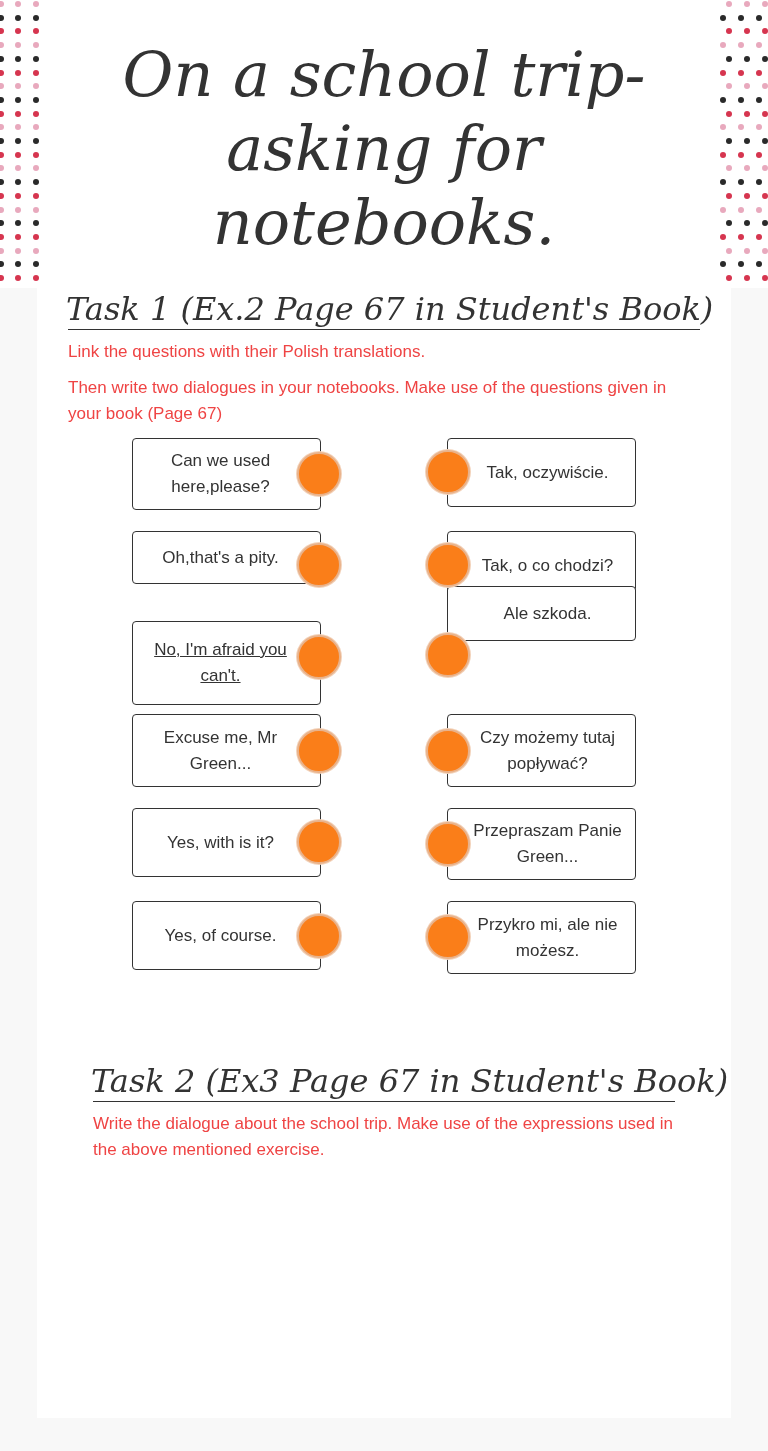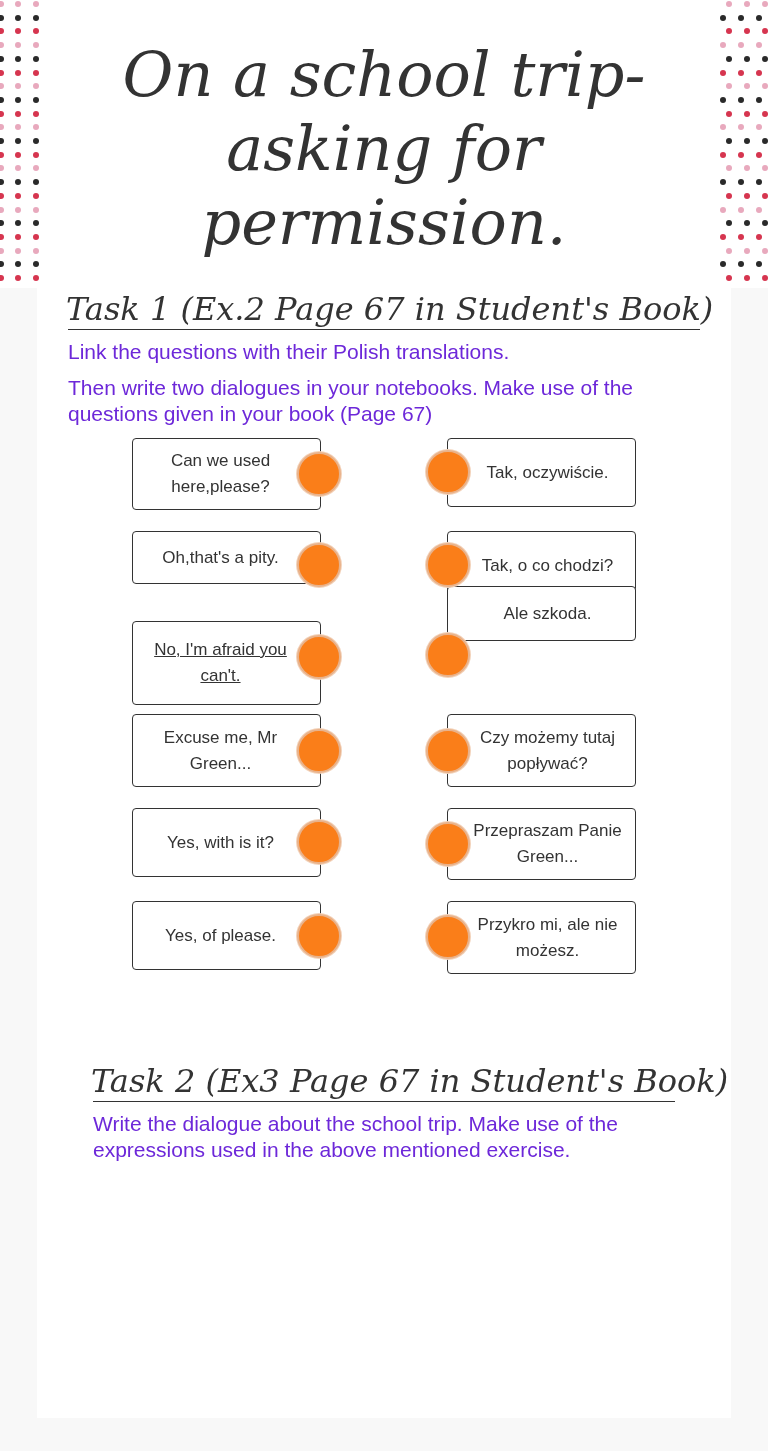--- a/index.html
+++ b/index.html
@@ -25,21 +25,21 @@
   .title {
     position: absolute; left: 100px; top: 38px; width: 568px; text-align: center;
     font-family: "DejaVu Serif", serif; font-style: italic; font-size: 62px; line-height: 74px;
     color: #333; letter-spacing: 0px;
   }
 
   .task-heading {
     position: absolute; font-family: "DejaVu Serif", serif; font-style: italic; font-size: 32px; color: #333;
   }
   .rule { position: absolute; height: 1px; background: #333; }
-  .para { position: absolute; font-size: 21px; line-height: 26px; color: #6d28d9; }
+  .para { position: absolute; font-size: 17px; line-height: 26px; color: #ef4444; }
 
   .box {
     position: absolute; width: 189px; border: 1px solid #333; border-radius: 4px; background: #fff;
     display: flex; align-items: center; justify-content: center; text-align: center;
     font-size: 17px; line-height: 26px; color: #333; padding: 0 6px;
   }
   .box.left { left: 132px; padding-right: 18px; }
   .box.right { left: 447px; padding-left: 18px; }
   .dot {
     position: absolute; width: 44px; height: 44px; border-radius: 50%;
@@ -174,21 +174,21 @@
       <div class="d" style="left: 16px; top: 247.6px; background: rgb(232, 169, 189);"></div>
       <div class="d" style="left: 34px; top: 247.6px; background: rgb(232, 169, 189);"></div>
       <div class="d" style="left: 52px; top: 247.6px; background: rgb(232, 169, 189);"></div>
       <div class="d" style="left: 10px; top: 261.3px; background: rgb(42, 42, 42);"></div>
       <div class="d" style="left: 28px; top: 261.3px; background: rgb(42, 42, 42);"></div>
       <div class="d" style="left: 46px; top: 261.3px; background: rgb(42, 42, 42);"></div>
       <div class="d" style="left: 16px; top: 275px; background: rgb(214, 53, 79);"></div>
       <div class="d" style="left: 34px; top: 275px; background: rgb(214, 53, 79);"></div>
       <div class="d" style="left: 52px; top: 275px; background: rgb(214, 53, 79);"></div>
     </div>
-  <div class="title">On a school trip- asking for permission.</div>
+  <div class="title">On a school trip- asking for notebooks.</div>
 </div>
 
 <div class="page"></div>
 
 <div class="task-heading" style="left:66px; top:290px;">Task  1 (Ex.2 Page 67 in Student's Book)</div>
 <div class="rule" style="left:68px; top:329px; width:632px;"></div>
 <div class="para" style="left:68px; top:339px; width:620px;">Link the questions with their Polish  translations.</div>
 <div class="para" style="left:68px; top:375px; width:620px;">Then write two dialogues in your notebooks. Make use of the questions given in your book (Page 67)</div>
 
 <div class="box left" style="top:438px; height:72px;">
@@ -200,21 +200,21 @@
 <div class="box left" style="top:621px; height:84px;text-decoration:underline;">
     <span>No, I'm afraid you can't.</span>
   </div>
 <div class="box left" style="top:714px; height:73px;">
     <span>Excuse me, Mr Green...</span>
   </div>
 <div class="box left" style="top:808px; height:69px;">
     <span>Yes, with is it?</span>
   </div>
 <div class="box left" style="top:901px; height:69px;">
-    <span>Yes, of please.</span>
+    <span>Yes, of course.</span>
   </div>
 
 <div class="box right" style="top:438px; height:69px;">
     <span>Tak, oczywiście.</span>
   </div>
 <div class="box right" style="top:531px; height:69px;">
     <span>Tak, o co chodzi?</span>
   </div>
 <div class="box right" style="top:586px; height:55px;">
     <span>Ale szkoda.</span>

